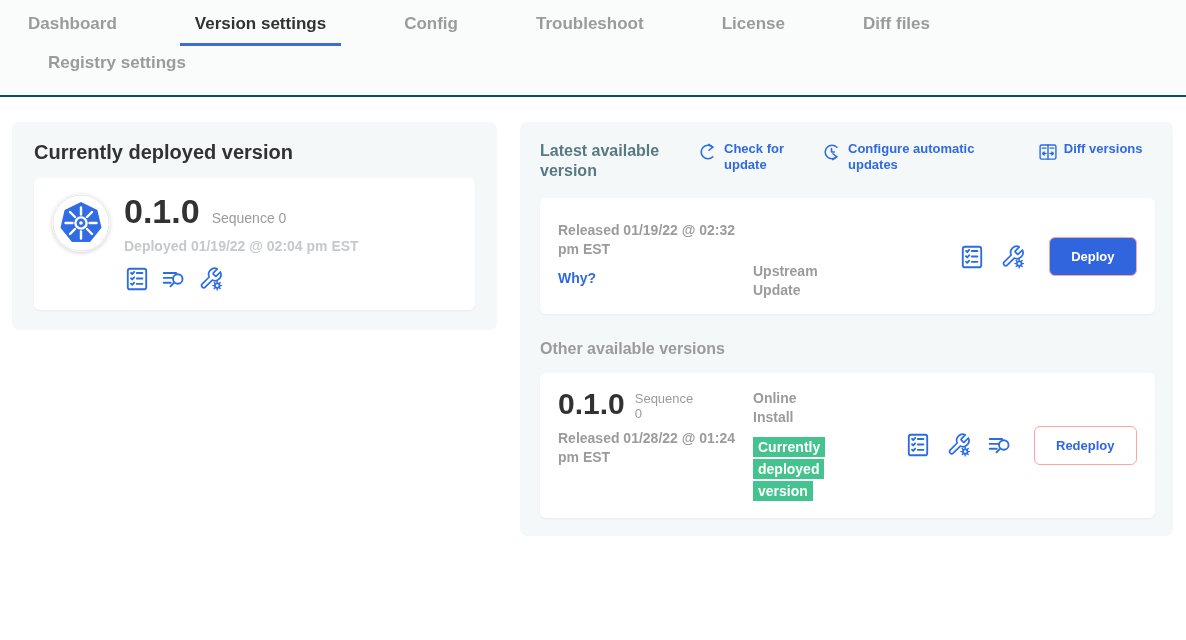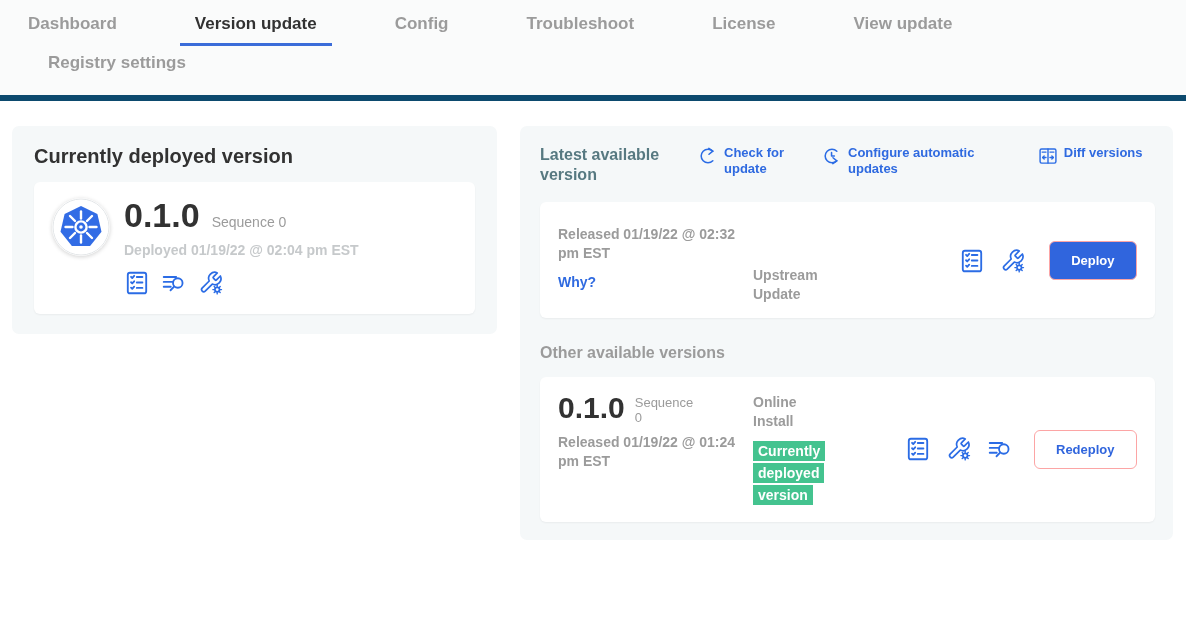--- a/index.html
+++ b/index.html
@@ -1,20 +1,20 @@
 <!DOCTYPE html>
 <html><head>
 <meta charset="utf-8">
 <style>
   * { margin:0; padding:0; box-sizing:border-box; }
   html,body { width:1186px; height:640px; background:#fff; overflow:hidden;
               font-family:"Liberation Sans","DejaVu Sans",sans-serif; }
 
   
-  .nav { background:#fafbfb; border-bottom:6px solid #0c4a6e; padding:14px 0 10px; }
+  .nav { background:#fafbfb; border-bottom:2px solid #0c4a6e; padding:14px 0 10px; }
   .nav-row { display:flex; column-gap:48px; padding-left:13px; }
   .nav-row.second { margin-top:7px; padding-left:33px; }
   .tab { font-size:17px; font-weight:bold; color:#9b9b9b; padding:0 15px 9px;
          cursor:pointer; white-space:nowrap; border-bottom:3px solid transparent; }
   .tab.active { color:#323232; border-bottom-color:#3b6cd9; }
 
   
   .main { display:flex; align-items:flex-start; gap:23px; padding:25px 24px 0 12px; }
   .gray-card { background:#f5f8f9; border-radius:7px; }
   .white-card { background:#fff; border-radius:6px; box-shadow:0 1px 2px rgba(0,0,0,0.05); }
@@ -149,25 +149,25 @@
       <polyline points="7.4,12 5.6,13.8 7.4,15.6"></polyline>
       <line x1="14.4" y1="13.8" x2="18.4" y2="13.8"></line>
       <polyline points="16.6,12 18.4,13.8 16.6,15.6"></polyline>
     </symbol>
   </defs>
 </svg>
 
 <nav class="nav">
   <div class="nav-row">
     <span class="tab">Dashboard</span>
-    <span class="tab active">Version update</span>
+    <span class="tab active">Version settings</span>
     <span class="tab">Config</span>
     <span class="tab">Troubleshoot</span>
     <span class="tab">License</span>
-    <span class="tab">View update</span>
+    <span class="tab">Diff files</span>
   </div>
   <div class="nav-row second">
     <span class="tab">Registry settings</span>
   </div>
 </nav>
 
 <main class="main">
 
   <section class="gray-card left-card">
     <h2>Currently deployed version</h2>
@@ -240,21 +240,21 @@
     </div>
 
     <div class="other-title">Other available versions</div>
 
     <div class="white-card version-row-card other">
       <div class="vc-col1">
         <div class="vc-ver">
           <span class="vc-num">0.1.0</span>
           <span class="vc-seq">Sequence 0</span>
         </div>
-        <div class="released">Released 01/19/22 @ 01:24 pm EST</div>
+        <div class="released">Released 01/28/22 @ 01:24 pm EST</div>
       </div>
       <div class="vc-col2">
         <div class="source-label">Online Install</div>
         <div class="badge-wrap">
           <span class="deployed-badge">Currently deployed version</span>
         </div>
       </div>
       <div class="vc-actions">
         <svg class="card-icon blue-icon">
             <use href="#i-checklist"></use>

